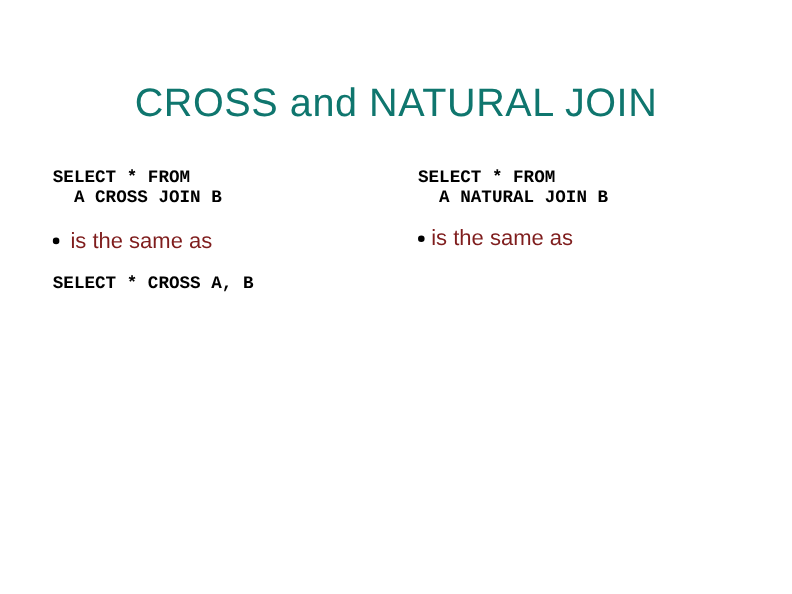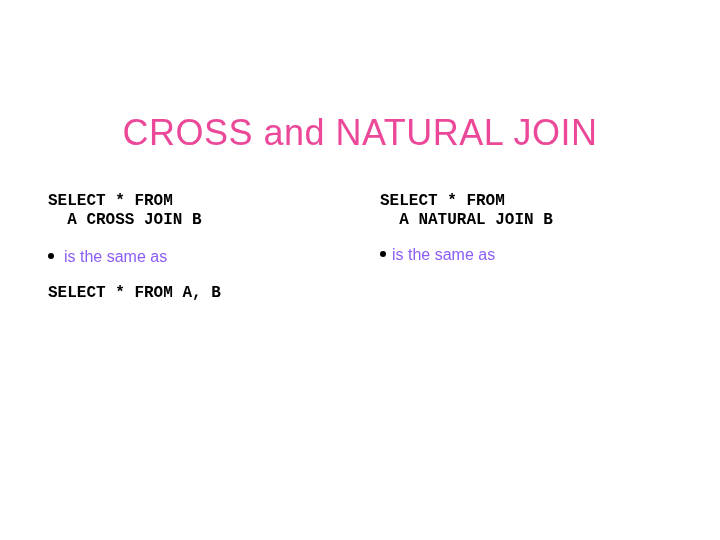--- a/index.html
+++ b/index.html
@@ -9,22 +9,22 @@
     background: #ffffff;
     font-family: Arial, Helvetica, sans-serif;
     color: #000000;
     position: relative;
     overflow: hidden;
   }
   .title {
     text-align: center;
     font-size: 36px;
     font-weight: normal;
-    color: #ec4899;
-    padding-top: 112px;
+    color: #0f766e;
+    padding-top: 72px;
     letter-spacing: 0.5px;
   }
   .columns {
     display: flex;
     flex-direction: row;
     padding: 38px 48px 0 48px;
     gap: 40px;
   }
   .col {
     flex: 1;
@@ -50,41 +50,41 @@
     width: 6px;
     height: 6px;
     background: #000000;
     border-radius: 50%;
     display: inline-block;
     margin-right: 10px;
     position: relative;
     top: -3px;
   }
   .bullet-text {
-    font-size: 16px;
+    font-size: 20px;
     font-family: Arial, Helvetica, sans-serif;
-    color: #8b5cf6;
+    color: #7f1d1d;
   }
   .col-right .bullet-dot { margin-right: 6px; }
 </style>
 </head>
 <body>
 
 <h1 class="title">CROSS and NATURAL JOIN</h1>
 
 <div class="columns">
 
   <div class="col col-left">
     <div class="code">SELECT * FROM
   A CROSS JOIN B</div>
     <div class="bullet-row">
       <span class="bullet-dot"></span>
       <span class="bullet-text">is the same as</span>
     </div>
-    <div class="code">SELECT * FROM A, B</div>
+    <div class="code">SELECT * CROSS A, B</div>
   </div>
 
   <div class="col col-right">
     <div class="code">SELECT * FROM
   A NATURAL JOIN B</div>
     <div class="bullet-row tight">
       <span class="bullet-dot"></span>
       <span class="bullet-text">is the same as</span>
     </div>
   </div>

